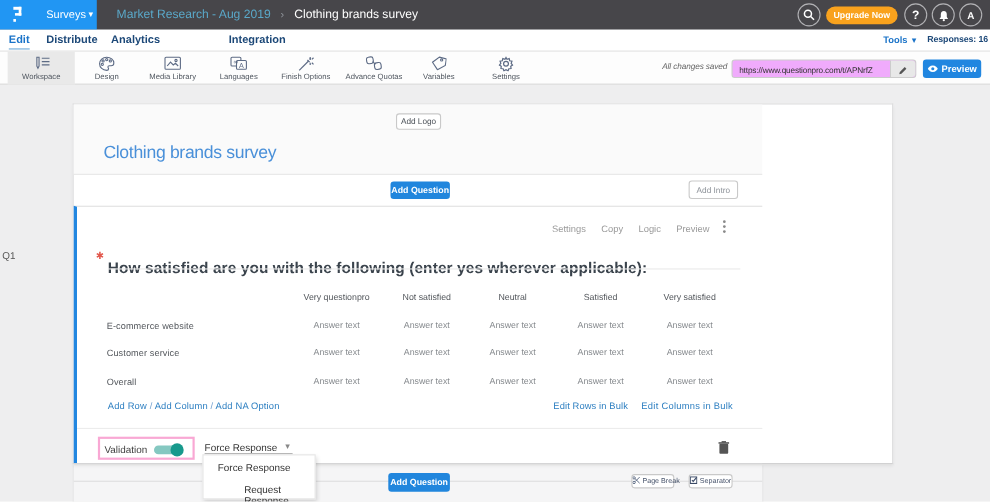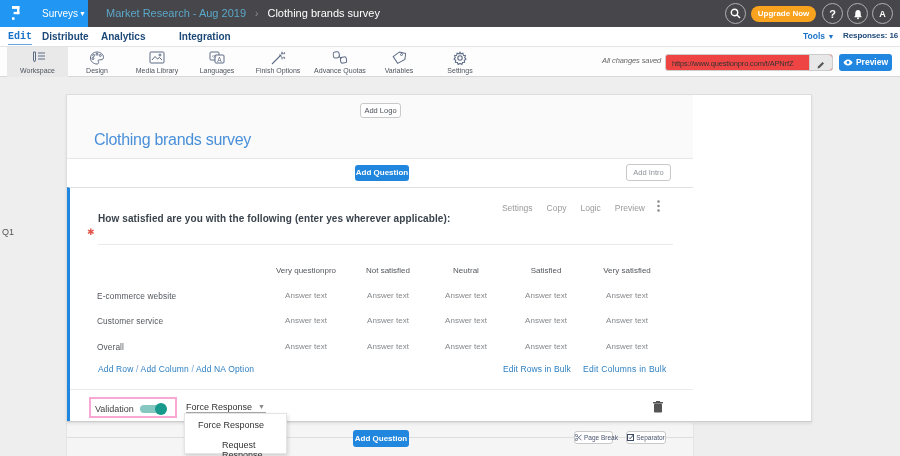--- a/index.html
+++ b/index.html
@@ -14,32 +14,32 @@
 #surveys .car { font-size:7px; position:absolute; left:37px; top:2px; }
 #crumb { left:106px; top:7px; font-size:11px; color:#5aa8c9; }
 #crumb .sep { color:#8f949a; margin:0 6px; font-size:10px; }
 #crumb .cur { color:#ffffff; }
 .circ { position:absolute; width:21px; height:21px; border:1px solid #b2b2b5; border-radius:50%; top:3px; color:#fff; text-align:center; }
 #upg { left:751px; top:6px; width:65px; height:16px; background:#f9a21d; border-radius:8px; color:#fff; font-size:8px; font-weight:bold; text-align:center; line-height:16px; }
 
 
 #tabrow { left:0; top:27px; width:900px; height:19px; background:#fff; }
 #tabrow .tab { position:absolute; top:4px; font-size:10px; font-weight:bold; color:#1c4878; }
-#tabrow .active { color:#1a73c8; border-bottom:1px solid #6aa7d8; padding-bottom:2px;font-family:Liberation Mono, monospace; }
+#tabrow .active { color:#1a73c8; border-bottom:1px solid #6aa7d8; padding-bottom:2px; }
 #tools { position:absolute; top:4px; left:803px; font-size:8.5px; font-weight:bold; color:#1a73c8; }
 #resp { position:absolute; top:4px; left:843px; font-size:8px; letter-spacing:-0.1px; font-weight:bold; color:#1c4878; white-space:nowrap; }
 
 
 #toolbar { left:0; top:46px; width:900px; height:31px; background:#fdfdfd; border-top:1px solid #e4e4e4; border-bottom:1px solid #d8d8d8; }
 .tbtn { position:absolute; top:0; height:29px; text-align:center; }
 .tbtn .lbl { position:absolute; width:100%; top:20px; font-size:7px; color:#4e555e; }
 .tbtn svg { position:absolute; top:4px; left:50%; transform:translateX(-50%); }
 #tb-active { position:absolute; left:7px; top:0; width:61px; height:30px; background:#e9e9e9; }
 #saved { position:absolute; left:602px; top:9px; font-size:7.5px; letter-spacing:-0.1px; font-style:italic; color:#666; white-space:nowrap; }
-#urlbox { position:absolute; left:665px; top:7px; width:168px; height:17px; background:#ef4444; border:1px solid #ccc; border-radius:3px; }
+#urlbox { position:absolute; left:665px; top:7px; width:168px; height:17px; background:#f0abfc; border:1px solid #ccc; border-radius:3px; }
 #urltxt { position:absolute; left:6px; top:4px; font-size:7.5px; letter-spacing:-0.15px; color:#333; white-space:nowrap; }
 #pencil { position:absolute; right:0; top:0; width:23px; height:15px; background:#e8e8e8; border-left:1px solid #ccc; border-radius:0 3px 3px 0; text-align:center; }
 #prevbtn { position:absolute; left:839px; top:7px; width:53px; height:17px; background:#2186e0; border-radius:3px; color:#fff; font-size:8.5px; font-weight:bold; text-align:center; line-height:17px; }
 
 
 #column { left:66px; top:423px; width:628px; height:35px; background:#f5f5f6; border-left:1px solid #e4e4e5; border-right:1px solid #e4e4e5; }
 #card { left:66px; top:94px; width:746px; height:328px; background:#fff; border:1px solid #dcdcdd; border-bottom:1px solid #cdcdce; box-shadow:0 2px 3px rgba(0,0,0,0.07); }
 #q1 { left:2px; top:227px; font-size:9px; color:#555; }
 
 .btn-o { position:absolute; background:#fff; border:1px solid #c9c9c9; border-radius:3px; color:#555; text-align:center; white-space:nowrap; }
@@ -49,21 +49,21 @@
 #title { position:absolute; left:27px; top:36px; font-size:16px; letter-spacing:-0.3px; color:#4a90d9; }
 #hdrline { position:absolute; left:0; top:63px; width:626px; height:1px; background:#e7e7e7; }
 #addq1 { left:288px; top:70px; width:54px; height:16px; line-height:16px; }
 #addintro { left:559px; top:69px; width:45px; height:17px; font-size:7.5px; line-height:16px; color:#8d9299; }
 
 
 #qblock { position:absolute; left:0px; top:92px; width:626px; height:234px; background:#fff; border-top:1px solid #e0e0e0; border-left:3px solid #2186e0; }
 #qmenu { position:absolute; top:15px; right:48px; font-size:8.5px; color:#9a9a9a; }
 #qmenu span { margin-left:14px; }
 #dots { position:absolute; top:12px; right:33px; color:#8a8a8a; font-size:10px; letter-spacing:0; }
-#qtext { position:absolute; left:28px; top:25px; font-size:10px; font-weight:bold; color:#3a434c; letter-spacing:0.1px; white-space:nowrap;text-align:right; }
+#qtext { position:absolute; left:28px; top:47px; font-size:14px; font-weight:bold; color:#3a434c; letter-spacing:0.1px; white-space:nowrap;text-align:right; }
 #qstar { position:absolute; left:17px; top:39px; color:#e2574c; font-size:9px; }
 #qline { position:absolute; left:28px; top:56px; width:575px; height:1px; background:#e9e9e9; }
 
 .hcell { position:absolute; font-size:8px; color:#53575c; text-align:center; width:80px; transform:translateX(-50%); }
 .acell { position:absolute; font-size:8px; color:#85898d; text-align:center; width:80px; transform:translateX(-50%); }
 .rlbl { position:absolute; left:27px; font-size:8.3px; letter-spacing:0.1px; color:#53575c; white-space:nowrap; }
 
 #links { position:absolute; left:28px; top:176px; font-size:8.5px; color:#2d7fc1; letter-spacing:0.15px; white-space:nowrap; }
 #links .sl { color:#6f9fd0; }
 #editrows { position:absolute; left:433px; top:176px; white-space:nowrap; font-size:8.5px; color:#2d7fc1; letter-spacing:0.1px; }
@@ -111,21 +111,21 @@
 <div class="circ" style="left:847px;"><svg width="10" height="11" style="margin-top:4.5px" viewBox="0 0 11 12">
       <path d="M5.5 1 C3.5 1 2.5 2.5 2.5 4.5 L2.5 7 L1.2 9 L9.8 9 L8.5 7 L8.5 4.5 C8.5 2.5 7.5 1 5.5 1 Z" fill="#fff"></path>
       <circle cx="5.5" cy="10.2" r="1.1" fill="#fff"></circle>
     </svg></div>
 <div class="circ" style="left:872px; font-size:9px; font-weight:bold; line-height:20px;">A</div>
 
 <div class="abs" id="tabrow">
   <span class="tab active" style="left:8px;">Edit</span>
   <span class="tab" style="left:42px;">Distribute</span>
   <span class="tab" style="left:101px;">Analytics</span>
-  <span class="tab" style="left:143px;padding-left:36px;">Integration</span>
+  <span class="tab" style="left:172px;padding-left:36px;">Integration</span>
   <span id="tools">Tools <span style="font-size:7px">▼</span></span>
   <span id="resp">Responses: 16</span>
 </div>
 
 <div class="abs" id="toolbar">
   <div id="tb-active"></div>
   <div class="tbtn" style="left:7px; width:61px;">
     <svg width="16" height="14" viewBox="0 0 16 14">
         <g stroke="#5d6b85" stroke-width="1" fill="none">
           <path d="M3.5 1 V9 L4.5 11 L5.5 9 V1 Z"></path>

